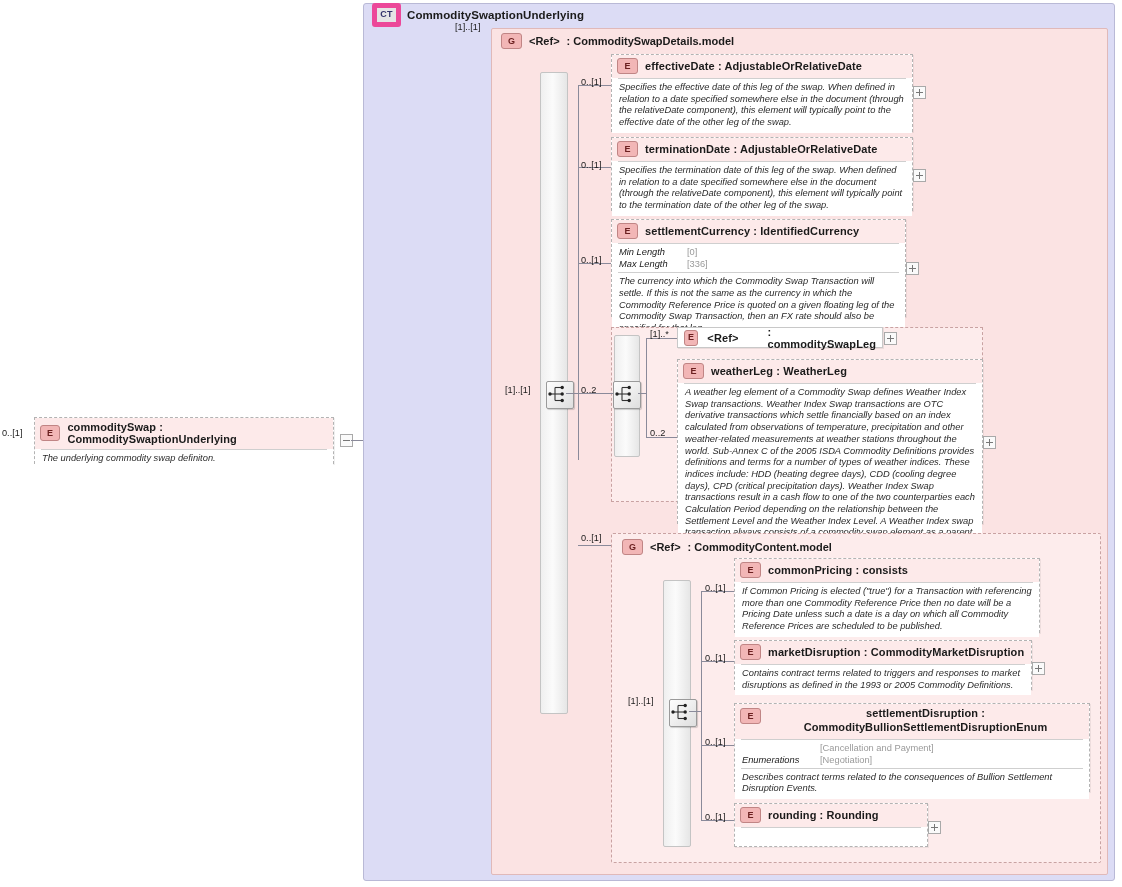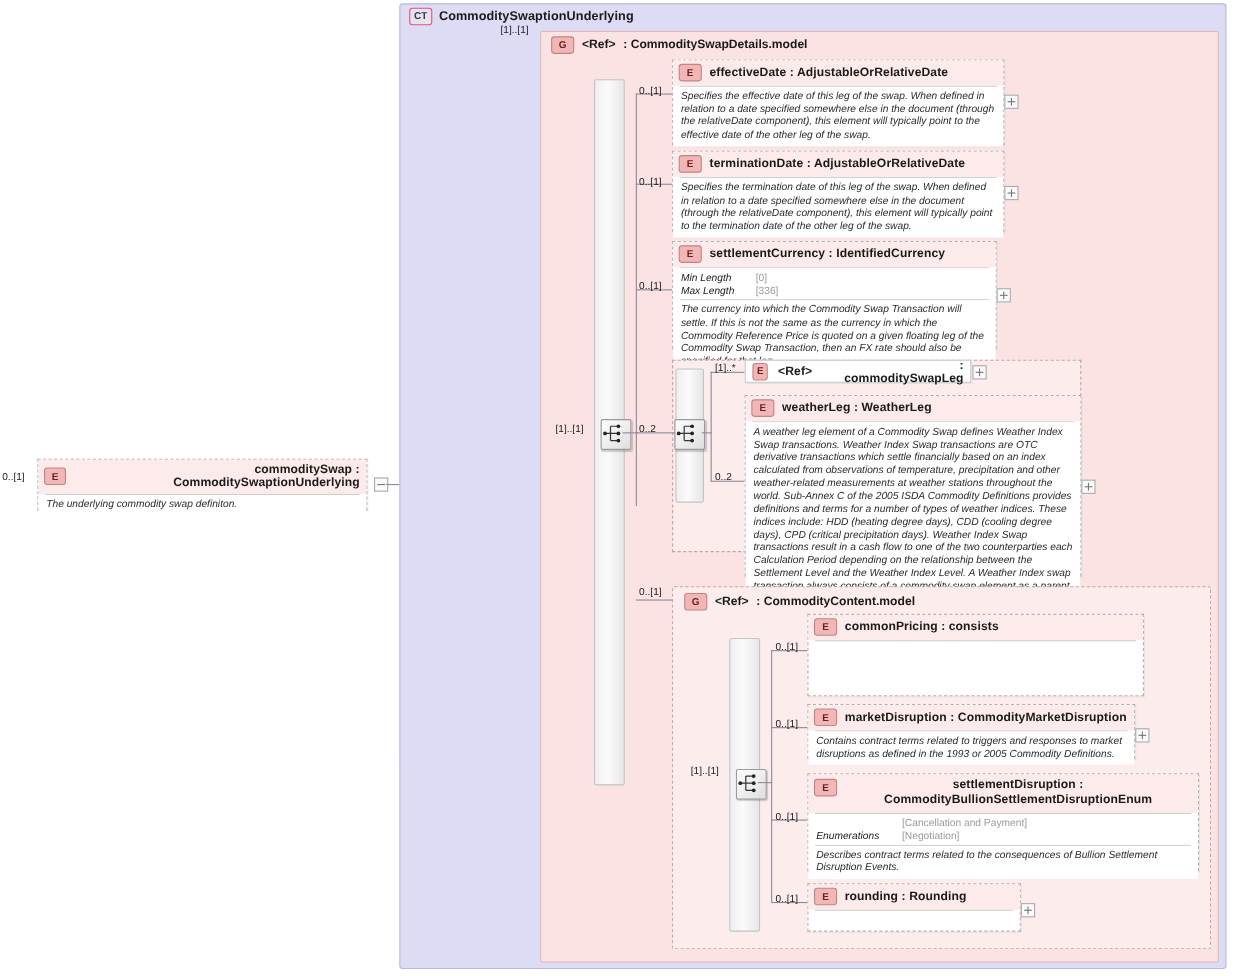--- a/index.html
+++ b/index.html
@@ -8,37 +8,37 @@
 
   
   .abs{position:absolute;box-sizing:border-box;}
 
   
   .ct-box{background:#dcdcf5;border:1px solid #b9b9d6;border-radius:3px;}
   .ct-header{display:flex;align-items:center;gap:6px;padding:3px 6px 0 6px;}
   .badge{display:inline-flex;align-items:center;justify-content:center;
          font-size:9px;font-weight:bold;letter-spacing:.2px;border-radius:3px;
          width:19px;height:14px;line-height:1;}
-  .badge-ct{background:#e5e5e5;border:1px solid #ec4899;color:#33336b;text-align:center;}
+  .badge-ct{background:#e5e5e5;border:5px solid #ec4899;color:#33336b;text-align:center;}
   .badge-g{background:#f2b6b6;border:1px solid #c08585;color:#6b2020;}
   .badge-e{background:#f2b6b6;border:1px solid #c08585;color:#6b2020;}
   .ct-title{font-size:11.5px;color:#1a1a1a;font-weight:600;letter-spacing:.1px;}
 
   
   .grp-box{background:#fbe3e3;border:1px solid #e0b9b9;border-radius:2px;}
   .grp-box.inner{background:#fdecec;border:1px dashed #c9a2a2;}
   .grp-header{display:flex;align-items:center;gap:7px;padding:2px 6px 0 5px;white-space:nowrap;}
   .grp-ref{font-size:11px;color:#1a1a1a;font-weight:600;}
   .grp-type{font-size:11px;color:#1a1a1a;font-weight:700;}
 
   
   .el-box{background:#ffffff;border:1px dashed #b3b3b3;box-shadow:1px 1px 0 rgba(0,0,0,.06);}
   .el-box .el-head{display:flex;align-items:center;gap:7px;padding:3px 6px 4px 5px;
                    background:#fdeaea;}
-  .el-name{font-size:11px;font-weight:700;color:#1a1a1a;letter-spacing:.1px;text-align:right;}
+  .el-name{font-size:11px;font-weight:700;color:#1a1a1a;letter-spacing:.1px;}
   .el-sep{height:1px;background:#cfcfcf;margin:0 6px;}
   .el-doc{font-style:italic;font-size:9.3px;line-height:1.26;color:#2b2b2b;
           padding:3px 7px 4px 7px;background:#ffffff;}
   .el-facets{padding:2px 7px 2px 7px;background:#ffffff;font-size:9.3px;}
   .facet-row{display:flex;gap:6px;line-height:1.3;}
   .facet-name{font-style:italic;color:#1a1a1a;min-width:62px;}
   .facet-val{color:#9a9a9a;}
 
   
   .el-ref{background:#ffffff;border:1px solid #c8c8c8;box-shadow:1px 1px 0 rgba(0,0,0,.07);
@@ -297,20 +297,21 @@
   <div class="abs el-box" style="left:734px;top:558px;width:306px;height:75px;">
     <div class="el-head">
       <span class="badge badge-e">E</span>
       <span class="el-name">
         <span>commonPricing</span>
         <span>:</span>
         <span>consists</span>
       </span>
     </div>
     <div class="el-sep"></div>
+    <div class="el-doc">If Common Pricing is elected ("true") for a Transaction with referencing more than one Commodity Reference Price then no date will be a Pricing Date unless such a date is a day on which all Commodity Reference Prices are scheduled to be published.</div>
   </div>
 
   <div class="ln h" style="left:701px;top:661px;width:33px;"></div>
   <div class="occ" style="left:705px;top:653px;">0..[1]</div>
   <div class="abs el-box" style="left:734px;top:640px;width:298px;height:50px;">
     <div class="el-head">
       <span class="badge badge-e">E</span>
       <span class="el-name">
         <span>marketDisruption</span>
         <span>:</span>

